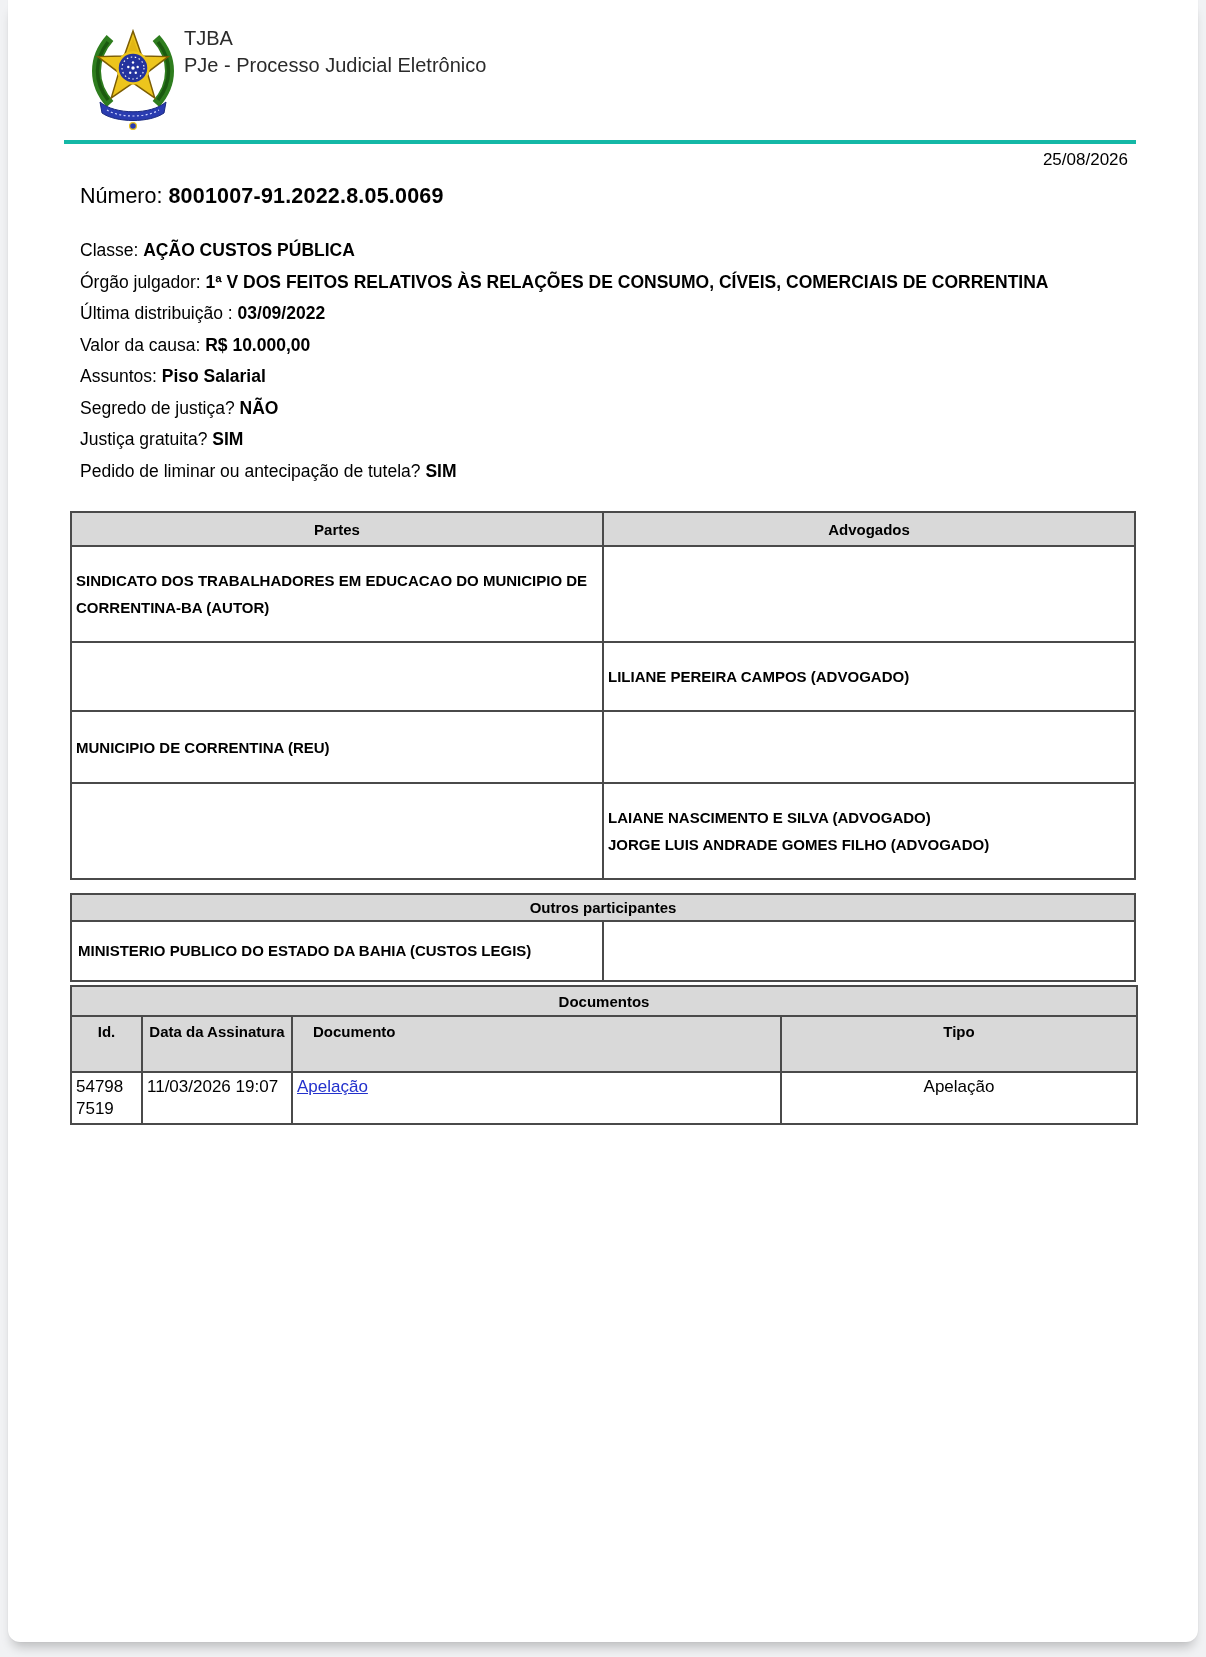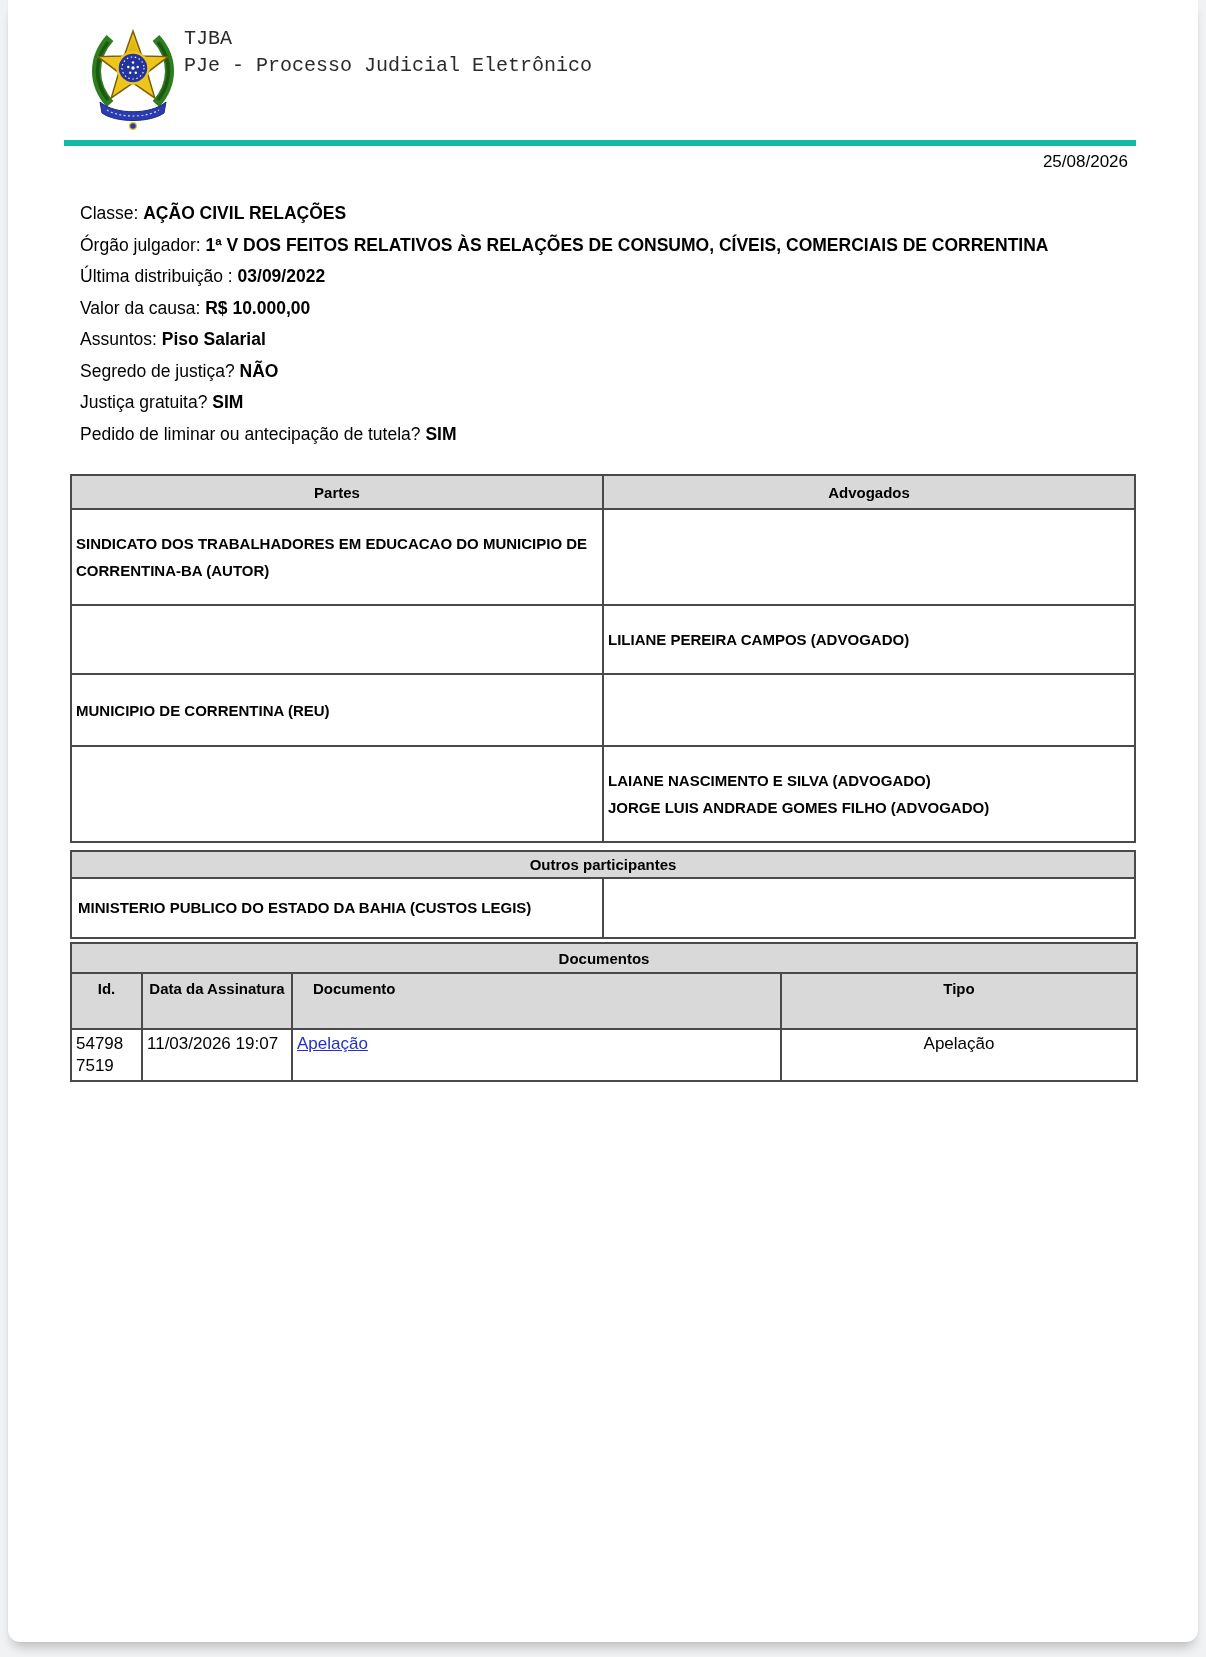--- a/index.html
+++ b/index.html
@@ -18,42 +18,41 @@
     background:#ffffff;
     border-radius:0 0 12px 12px;
     box-shadow:0 9px 11px -4px rgba(0,0,0,.22), 0 0 2px rgba(0,0,0,.06);
     overflow:hidden;
   }
   
   .header{
     position:relative;
     height:140px;
     margin:0 62px 0 56px;
-    border-bottom:6px solid #14b8a6;
-    font-family:Liberation Mono, monospace;
+    border-bottom:4px solid #14b8a6;
   }
   .logo{position:absolute;left:26px;top:26px;width:86px;height:107px;}
   .header-text{position:absolute;left:120px;top:25px;font-size:20px;line-height:27px;color:#2b2b2b;}
   
   .date-row{margin:6px 70px 0 0;text-align:right;font-size:17px;line-height:20px;}
   .numero-row{margin:13px 0 0 72px;font-size:21.5px;line-height:26px;}
   .numero-row b{letter-spacing:.2px;}
   
   .details{margin:26px 62px 0 72px;font-size:17.5px;line-height:31.5px;max-width:1050px;}
   
   table{border-collapse:collapse;table-layout:fixed;margin-left:62px;width:1066px;}
   td,th{border:2px solid #4a4a4a;font-size:15px;overflow:hidden;}
   th{background:#d9d9d9;font-weight:bold;text-align:center;padding:4px 4px;}
   .partes-table{margin-top:24px;}
   .partes-table th{height:24px;}
   .partes-table td{font-weight:bold;vertical-align:middle;padding:20px 4px;line-height:27px;}
   .row-tall td{height:54px;}
   .row-short td{height:25px;}
   .row-mid td{height:30px;}
-  .outros-table{margin-top:7px;}
+  .outros-table{margin-top:13px;}
   .outros-table td{font-weight:bold;vertical-align:middle;padding:2px 4px 2px 6px;line-height:28px;height:54px;}
   .doc-table{margin-top:3px;}
   .doc-table .title-bar th{height:20px;}
   .doc-table .col-headers th{height:44px;vertical-align:top;padding-top:6px;}
   .doc-table .col-headers th.left{text-align:left;padding-left:20px;}
   .doc-table td{vertical-align:top;padding:3px 4px;line-height:22px;font-size:17px;height:41px;}
   .cell-id{word-break:break-all;padding-right:10px !important;}
   .cell-tipo{text-align:center;}
   a.doc-link{color:#2230cc;text-decoration:underline;cursor:pointer;}
 </style>
@@ -87,23 +86,24 @@
       <circle cx="43" cy="100" r="3.4" fill="#2a3cb0" stroke="#edc51d" stroke-width="1.2"></circle>
     </svg>
     <div class="header-text">
       <div>TJBA</div>
       <div>PJe - Processo Judicial Eletrônico</div>
     </div>
   </div>
 
   <div class="date-row">25/08/2026</div>
 
+  <div class="numero-row"><span>Número: </span><b>8001007-91.2022.8.05.0069</b></div>
 
   <div class="details">
-    <div><span>Classe: </span><b>AÇÃO CIVIL RELAÇÕES</b></div>
+    <div><span>Classe: </span><b>AÇÃO CUSTOS PÚBLICA</b></div>
     <div><span>Órgão julgador: </span><b>1ª V DOS FEITOS RELATIVOS ÀS RELAÇÕES DE CONSUMO, CÍVEIS, COMERCIAIS DE CORRENTINA</b></div>
     <div><span>Última distribuição : </span><b>03/09/2022</b></div>
     <div><span>Valor da causa: </span><b>R$ 10.000,00</b></div>
     <div><span>Assuntos: </span><b>Piso Salarial</b></div>
     <div><span>Segredo de justiça? </span><b>NÃO</b></div>
     <div><span>Justiça gratuita? </span><b>SIM</b></div>
     <div><span>Pedido de liminar ou antecipação de tutela? </span><b>SIM</b></div>
   </div>
 
   <table class="partes-table">

